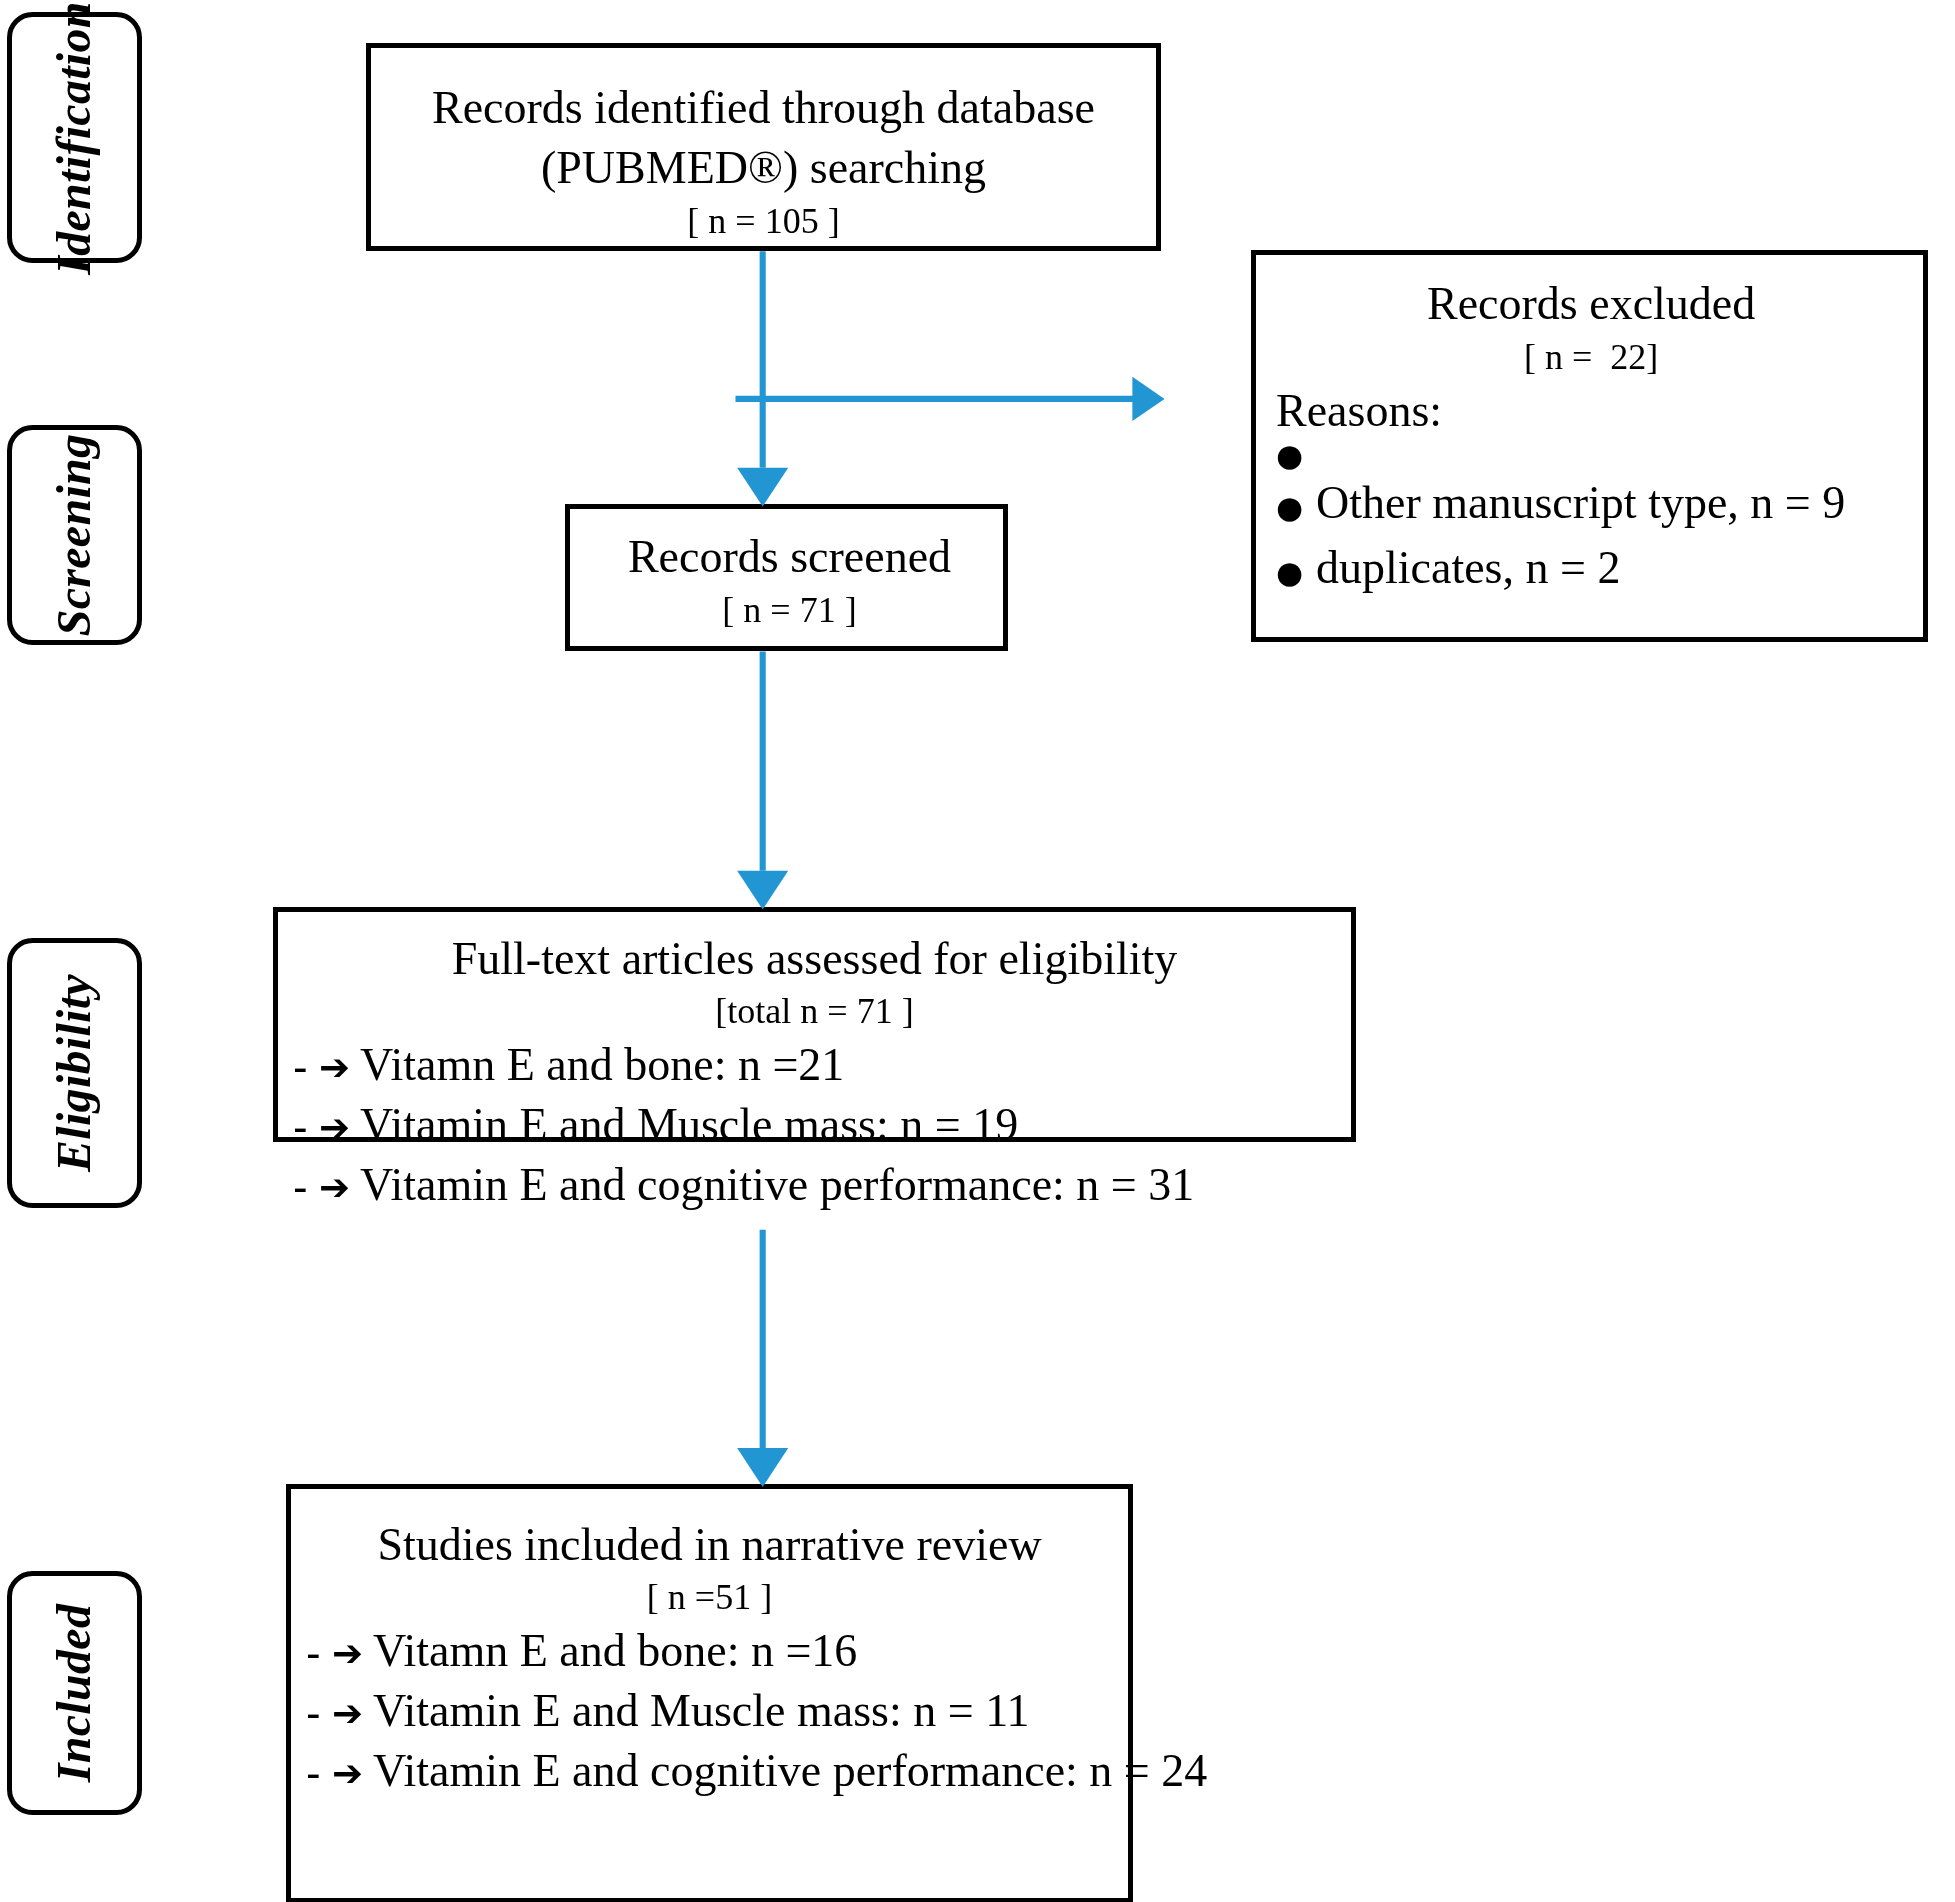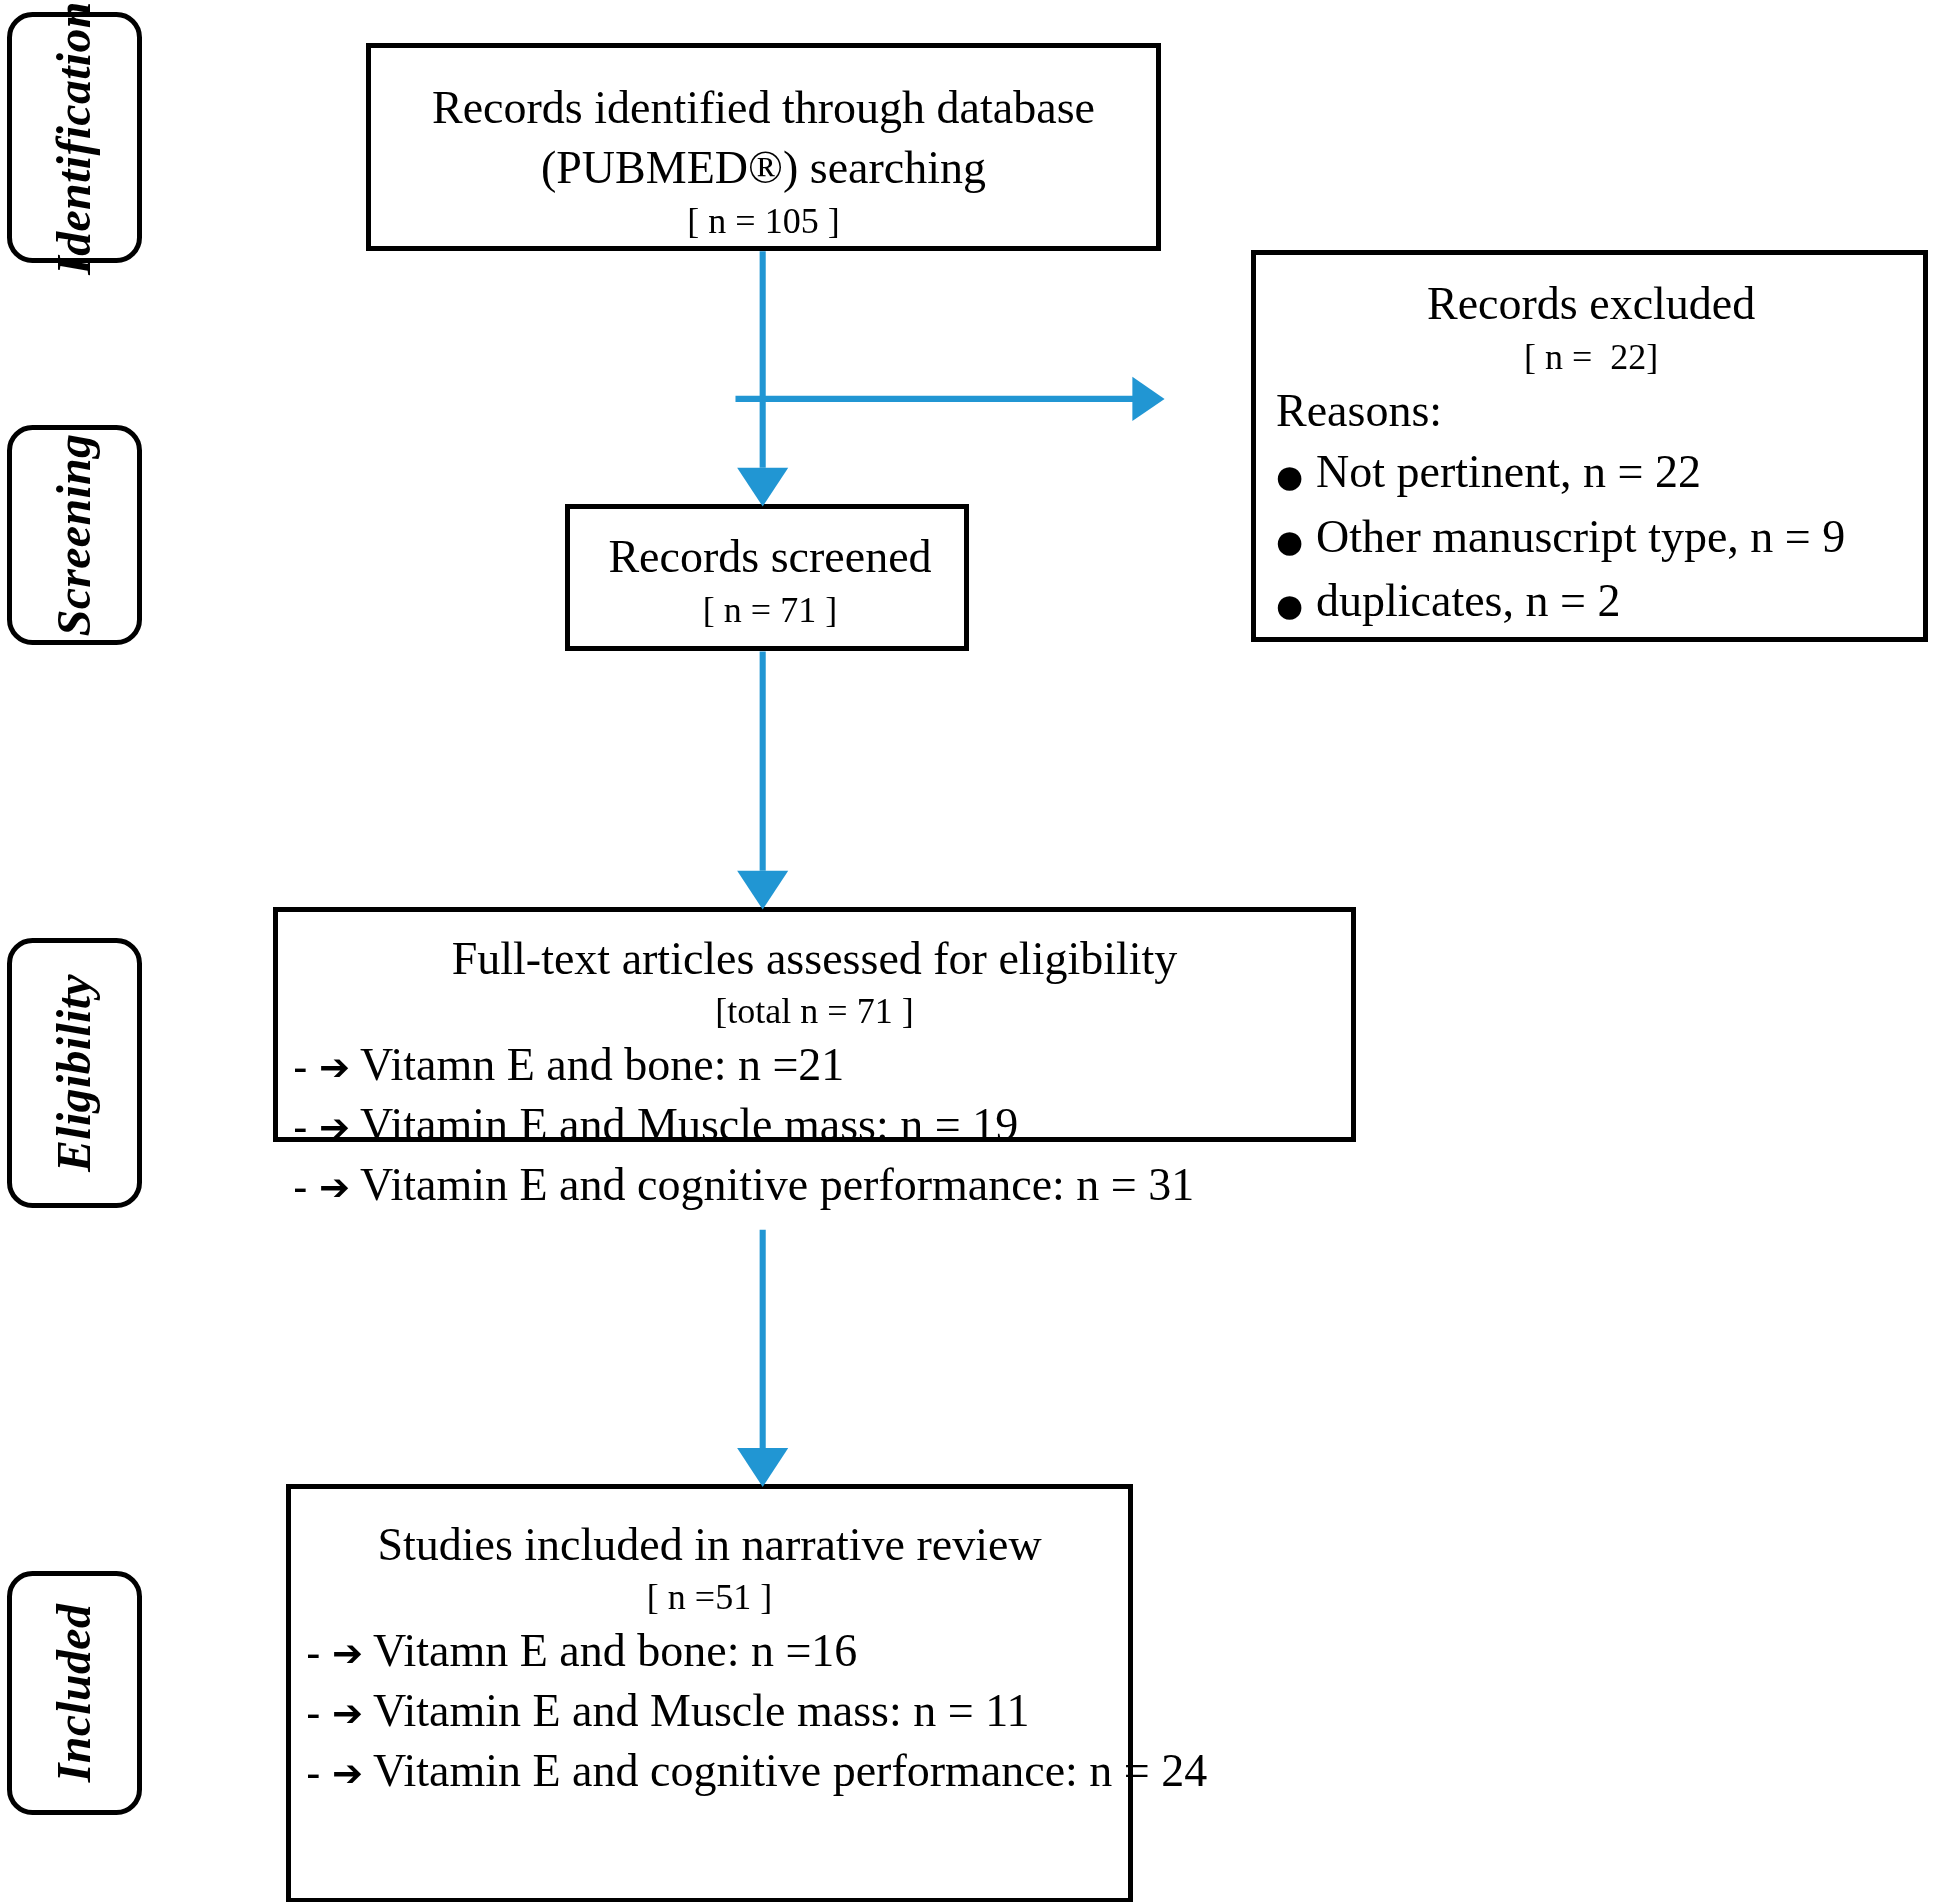--- a/index.html
+++ b/index.html
@@ -157,34 +157,33 @@
   </div>
 
   <div class="flow-box" style="left:1251px; top:250px; width:677px; height:392px;
               padding:19px 16.7px 0 20px;">
     <div class="headline">Records excluded</div>
     <div class="count">[ n =  22]</div>
     <div class="reasons-label">Reasons:</div>
     <ul class="dot-list">
       <li>
         <span class="dot">●</span>
-        <span class="item-text">Not pertinent, n = 22</span>
       </li>
       <li>
         <span class="dot">●</span>
         <span class="item-text">Other manuscript type, n = 9</span>
       </li>
       <li>
         <span class="dot">●</span>
         <span class="item-text">duplicates, n = 2</span>
       </li>
     </ul>
   </div>
 
-  <div class="flow-box" style="left:565px; top:504px; width:404px; height:147px;
+  <div class="flow-box" style="left:565px; top:504px; width:443px; height:147px;
               padding:18px 5px 0 11px;">
     <div class="headline">Records screened</div>
     <div class="count">[ n = 71 ]</div>
   </div>
 
   <div class="flow-box" style="left:273px; top:907px; width:1083px; height:235px;
               padding:16.7px 15.5px 0 15.5px;">
     <div class="headline">Full-text articles assessed for eligibility</div>
     <div class="count">[total n = 71 ]</div>
     <ul class="arrow-list">

